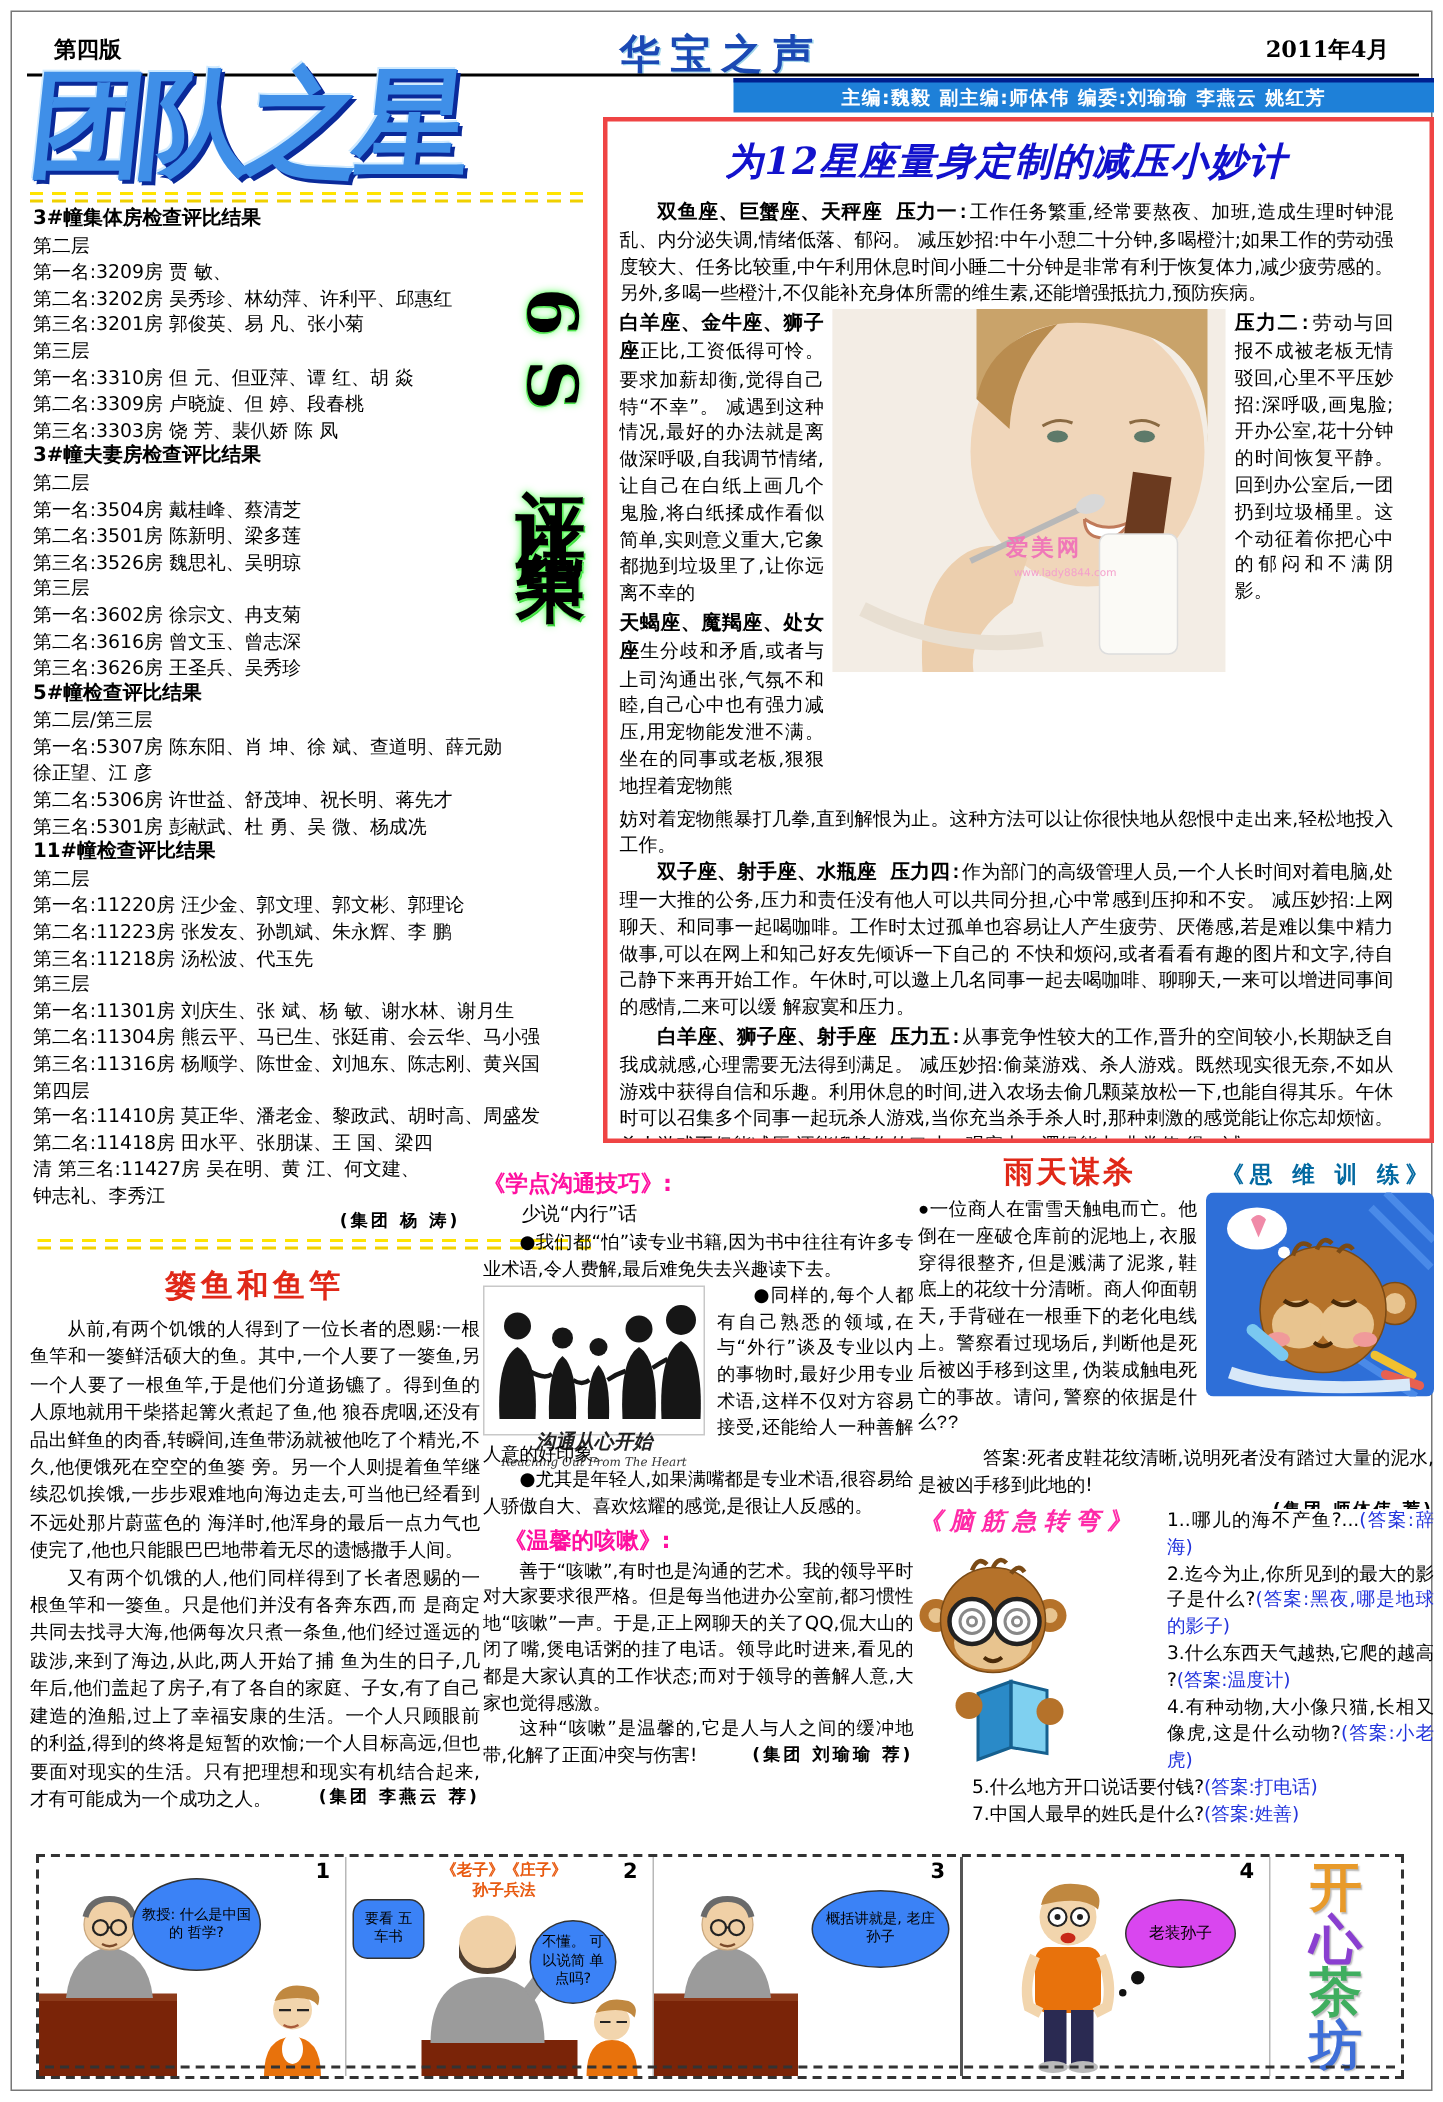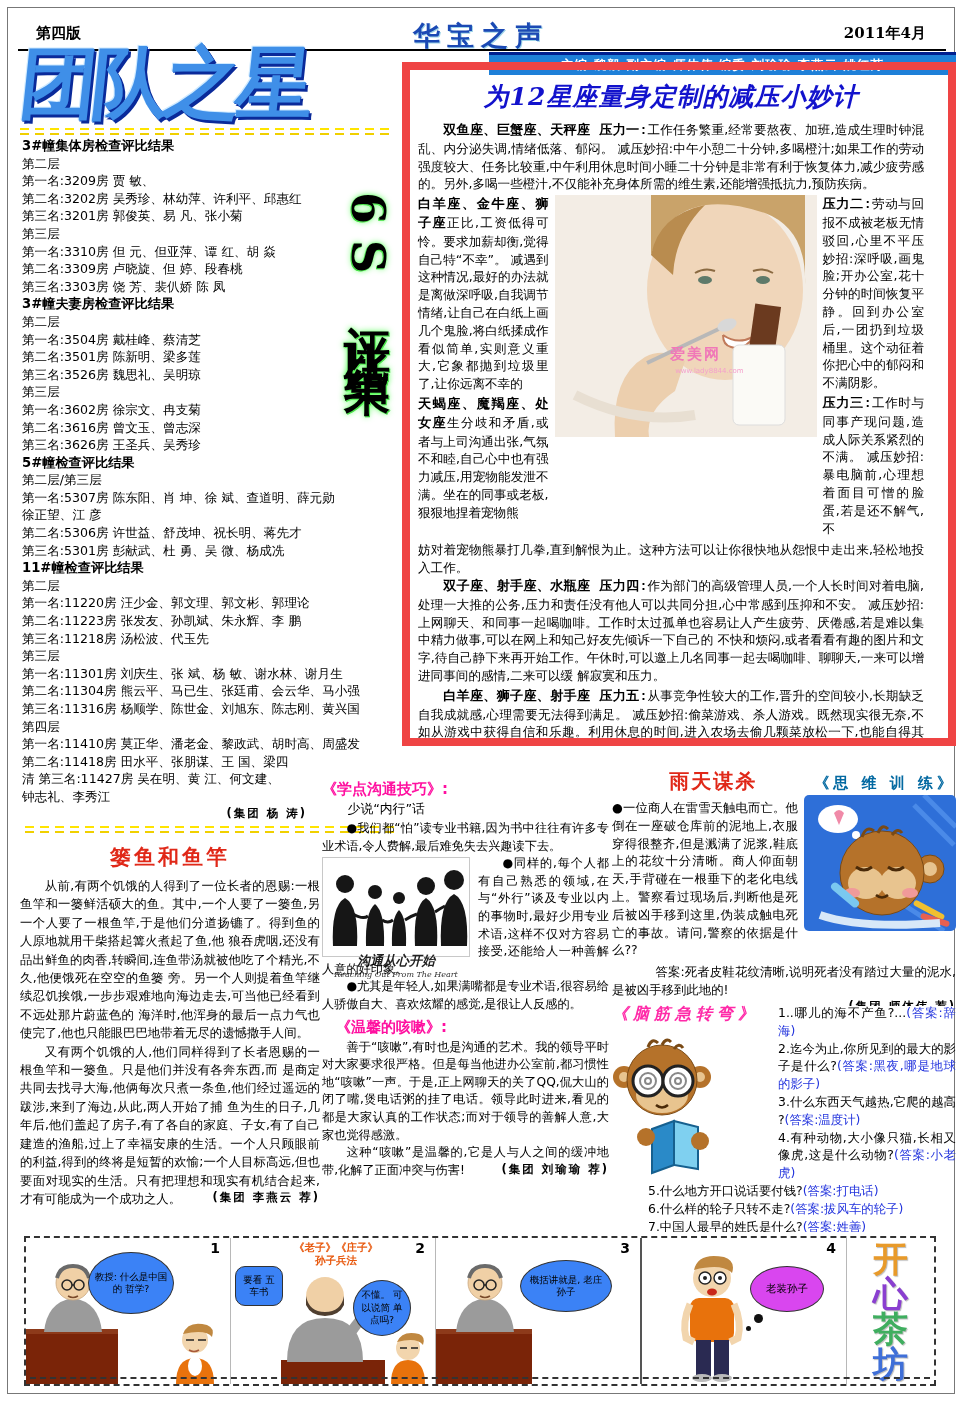--- a/index.html
+++ b/index.html
@@ -34,21 +34,21 @@
   .ln.h{font-weight:bold;font-size:13.2px;}
   .attr{font-weight:bold;font-size:11.5px;letter-spacing:2px;text-align:right;}
   .list-attr{left:22px;top:806px;width:285px;}
 
   
   .vbanner{left:337px;top:192px;height:480px;writing-mode:vertical-rl;text-orientation:mixed;
            font-family:"DejaVu Serif",serif;font-weight:bold;font-size:46px;letter-spacing:16px;
            color:#000;text-shadow:0 0 6px #5eff5e,0 0 2px #9cff9c,1px 1px 0 #2c2;}
 
   
-  .hbox{left:402px;top:62px;width:554px;height:684px;border:8px solid #ef4444;box-sizing:border-box;
+  .hbox{left:402px;top:78px;width:554px;height:684px;border:3px solid #ef4444;box-sizing:border-box;
         padding:8px 24px 4px 8px;overflow:hidden;}
   .htitle{text-align:center;color:#1212cc;font-size:25px;font-weight:bold;font-style:italic;
           font-family:"DejaVu Serif",serif;letter-spacing:1px;margin:2px 0 8px 0;}
   .h-text{font-size:12.6px;line-height:17.8px;text-align:justify;}
   .bold{font-weight:bold;font-family:Liberation Mono, monospace;}
   .sp{padding-right:9px;}
   .h-p{margin:0 0 2px 0;text-indent:2em;}
   .h-p .bold{font-size:13.2px;}
   .hrow{display:flex;gap:6px;margin:2px 0;}
   .h-left{width:152px;}
@@ -76,21 +76,21 @@
   .sil-cn{font-family:"DejaVu Serif",serif;font-style:italic;font-weight:bold;font-size:13px;color:#222;margin-top:-2px;}
   .sil-en{font-family:"DejaVu Serif",serif;font-style:italic;font-size:8px;color:#333;}
   .cough-title{margin:4px 0 2px 14px;}
   .comm-attr{margin-top:-17px;}
 
   
   .murder{left:612px;top:768px;width:344px;height:238px;overflow:hidden;}
   .m-head{display:flex;align-items:baseline;}
   .m-title{flex:1;text-align:center;color:#e02818;font-size:20px;font-weight:bold;letter-spacing:2px;}
   .m-train{color:#0369a1;font-size:15px;font-weight:bold;letter-spacing:4px;font-family:"DejaVu Serif",serif;}
-  .m-p{margin:4px 0 0 0;font-size:12.4px;line-height:17.8px;text-align:justify;}
+  .m-p{margin:4px 0 0 0;font-size:12.4px;line-height:17.8px;text-align:justify;font-family:Liberation Mono, monospace;}
   .monkey1{float:right;width:152px;height:136px;margin:0 0 2px 6px;}
   .m-answer{clear:both;margin:4px 0 0 0;font-size:12.4px;line-height:17.8px;text-indent:3.5em;text-align:justify;}
 
   
   .riddles{left:612px;top:1004px;width:344px;height:228px;overflow:hidden;}
   .r-float{float:left;width:160px;margin-right:6px;}
   .r-title{color:#ff2aa8;font-weight:bold;font-style:italic;font-size:16px;letter-spacing:5px;white-space:nowrap;}
   .riddle{font-size:12.4px;line-height:17.8px;text-align:justify;margin-left:36px;}
   .ans{color:#2233dd;}
 
@@ -199,21 +199,20 @@
           <rect x="196" y="110" width="26" height="60" fill="#6b3a1f" transform="rotate(8 209 140)"></rect>
           <rect x="178" y="150" width="52" height="80" rx="6" fill="#fbfaf6" stroke="#ddd"></rect>
           <path d="M20 200 q60 30 120 20" stroke="#e8dfd2" stroke-width="10" fill="none"></path>
         </svg>
         <div class="wm">爱美网</div>
         <div class="wmu">www.lady8844.com</div>
       </div>
       <div class="h-right h-text">
 
       <div class="h-seg"><span class="bold">压力二:</span><span>劳动与回报不成被老板无情驳回,心里不平压妙招:深呼吸,画鬼脸;开办公室,花十分钟的时间恢复平静。回到办公室后,一团扔到垃圾桶里。这个动征着你把心中的郁闷和不满阴影。</span></div>
-          <div class="h-seg"><span class="bold">压力三:</span><span>工作时与同事产现问题,造成人际关系紧烈的不满。 减压妙招:暴电脑前,心理想着面目可憎的脸蛋,若是还不解气,不</span></div>
         </div>
     </div>
     <p class="h-text" style="margin:0;">妨对着宠物熊暴打几拳,直到解恨为止。这种方法可以让你很快地从怨恨中走出来,轻松地投入工作。</p>
     <div>
 
     <p class="h-text h-p"><span class="bold sp">双子座、射手座、水瓶座</span><span class="bold">压力四:</span><span>作为部门的高级管理人员,一个人长时间对着电脑,处理一大推的公务,压力和责任没有他人可以共同分担,心中常感到压抑和不安。  减压妙招:上网聊天、和同事一起喝咖啡。工作时太过孤单也容易让人产生疲劳、厌倦感,若是难以集中精力做事,可以在网上和知己好友先倾诉一下自己的 不快和烦闷,或者看看有趣的图片和文字,待自己静下来再开始工作。午休时,可以邀上几名同事一起去喝咖啡、聊聊天,一来可以增进同事间的感情,二来可以缓 解寂寞和压力。</span></p>
         <p class="h-text h-p"><span class="bold sp">白羊座、狮子座、射手座</span><span class="bold">压力五:</span><span>从事竞争性较大的工作,晋升的空间较小,长期缺乏自我成就感,心理需要无法得到满足。  减压妙招:偷菜游戏、杀人游戏。既然现实很无奈,不如从游戏中获得自信和乐趣。利用休息的时间,进入农场去偷几颗菜放松一下,也能自得其乐。午休时可以召集多个同事一起玩杀人游戏,当你充当杀手杀人时,那种刺激的感觉能让你忘却烦恼。杀人游戏不仅能减压,还能锻炼你的口才、观察力、逻辑能力,非常值 得一试。</span></p>
         <p class="h-text h-p"><span class="bold sp">双鱼座、魔羯座、处女座</span><span class="bold">压力六:</span><span>工作比较枯燥乏味,和自己的兴趣爱好相差甚远,没有激情、没有活力,觉得特别烦闷。  减压妙招:对着镜子微笑,自我激励现实与理想总是有些差距的,当面对枯燥无味的工作,与其成天唉声叹气、无精打采,不如学会自我激励的方法。心情郁闷时,可以去洗手间对着镜子微笑,告诉自己一定能克服困难,努力就会有所收获。</span></p>
       </div>
 
@@ -322,21 +321,20 @@
         <circle cx="88" cy="116" r="9" fill="#b5722a"></circle>
       </svg>
     </div>
     <div>
 
     <div class="riddle"><span>1..哪儿的海不产鱼?...</span><span class="ans">(答案:辞海)</span></div>
         <div class="riddle"><span>2.迄今为止,你所见到的最大的影子是什么?</span><span class="ans">(答案:黑夜,哪是地球的影子)</span></div>
         <div class="riddle"><span>3.什么东西天气越热,它爬的越高 ?</span><span class="ans">(答案:温度计)</span></div>
         <div class="riddle"><span>4.有种动物,大小像只猫,长相又像虎,这是什么动物?</span><span class="ans">(答案:小老虎)</span></div>
         <div class="riddle"><span>5.什么地方开口说话要付钱?</span><span class="ans">(答案:打电话)</span></div>
-        <div class="riddle"><span>6.什么样的轮子只转不走?</span><span class="ans">(答案:拔风车的轮子)</span></div>
         <div class="riddle"><span>7.中国人最早的姓氏是什么?</span><span class="ans">(答案:姓善)</span></div>
       </div>
 
   </div>
 
   <div class="abs comics">
     <div class="panel">
       <div class="pnum">1</div>
       <svg width="204" height="146" viewBox="0 0 204 146">
         <rect x="0" y="94" width="92" height="52" fill="#7a2408"></rect>
@@ -384,21 +382,21 @@
         <rect x="0" y="94" width="96" height="52" fill="#7a2408"></rect>
           <rect x="0" y="91" width="96" height="5" fill="#8d3a1a"></rect>
         <path d="M20 94 q3 -30 29 -34 q26 4 29 34 z" fill="#9b9b9b"></path>
         <circle cx="49" cy="45" r="17" fill="#f0d0a6" stroke="#caa77d" stroke-width="0.8"></circle>
         <path d="M33 40 q3 -12 16 -12 q13 0 16 12" fill="none" stroke="#6a6a6a" stroke-width="4"></path>
         <circle cx="43" cy="47" r="5" fill="none" stroke="#222" stroke-width="1.5"></circle>
         <circle cx="55" cy="47" r="5" fill="none" stroke="#222" stroke-width="1.5"></circle>
         <line x1="48" y1="47" x2="50" y2="47" stroke="#222" stroke-width="1.5"></line>
         <path d="M44 58 q5 3 10 0" stroke="#7a4a2a" stroke-width="1.5" fill="none"></path>
       </svg>
-      <div class="bubble" style="left:84px;top:22px;width:92px;height:52px;">概括讲就是, 老庄孙子</div>
+      <div class="bubble" style="left:105px;top:22px;width:92px;height:52px;">概括讲就是, 老庄孙子</div>
     </div>
     <div class="panel">
       <div class="pnum">4</div>
       <svg width="204" height="146" viewBox="0 0 204 146">
         <circle cx="70" cy="40" r="19" fill="#f2d5ad"></circle>
         <path d="M52 32 q4 -18 30 -13 q12 4 8 16 q-10 -10 -38 -3" fill="#c08840"></path>
         <circle cx="63" cy="40" r="6" fill="#fff" stroke="#222" stroke-width="1.4"></circle>
         <circle cx="78" cy="40" r="6" fill="#fff" stroke="#222" stroke-width="1.4"></circle>
         <circle cx="63" cy="40" r="2" fill="#222"></circle>
           <circle cx="78" cy="40" r="2" fill="#222"></circle>

